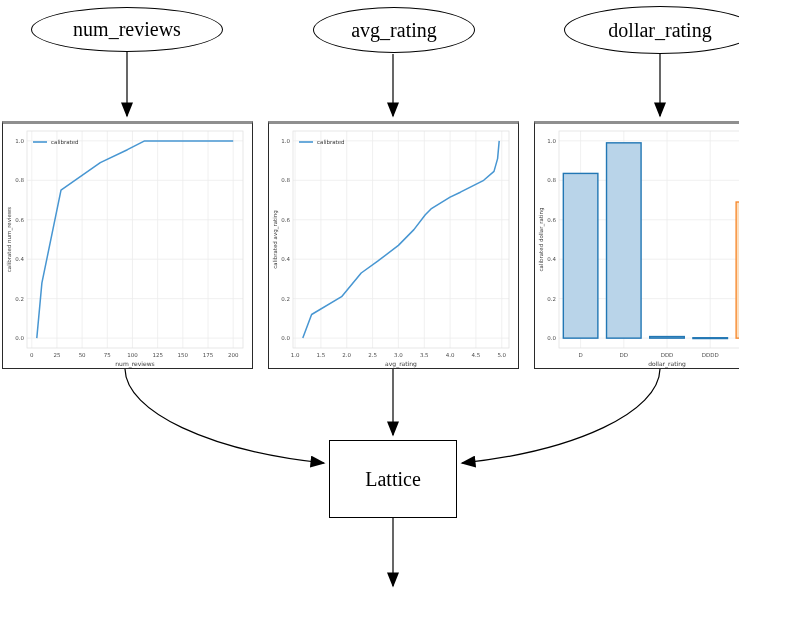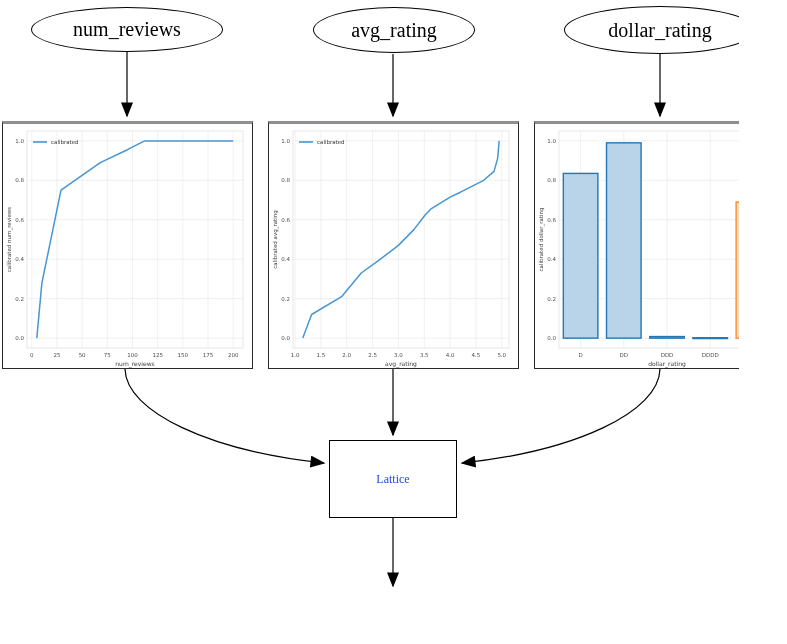--- a/index.html
+++ b/index.html
@@ -11,21 +11,21 @@
   .ellipse{
     position:absolute;border:1px solid #000;border-radius:50%;
     display:flex;align-items:center;justify-content:center;
     background:#fff;box-sizing:border-box;
   }
   .ellipse span{font-size:20px;color:#000;white-space:nowrap;}
   .box{
     position:absolute;border:1.5px solid #000;background:#fff;
     display:flex;align-items:center;justify-content:center;box-sizing:border-box;
   }
-  .box span{font-size:12px;color:#1d4ed8;}
+  .box span{font-size:20px;color:#000000;}
   .panel{
     position:absolute;width:251px;height:248px;background:#fff;
     border:1px solid #2a2a2a;border-top:3px solid #8f8f8f;box-sizing:border-box;
   }
   .chart{display:block;font-family:"DejaVu Sans", sans-serif;}
 </style>
 </head>
 <body>
 
 <div id="canvas">

